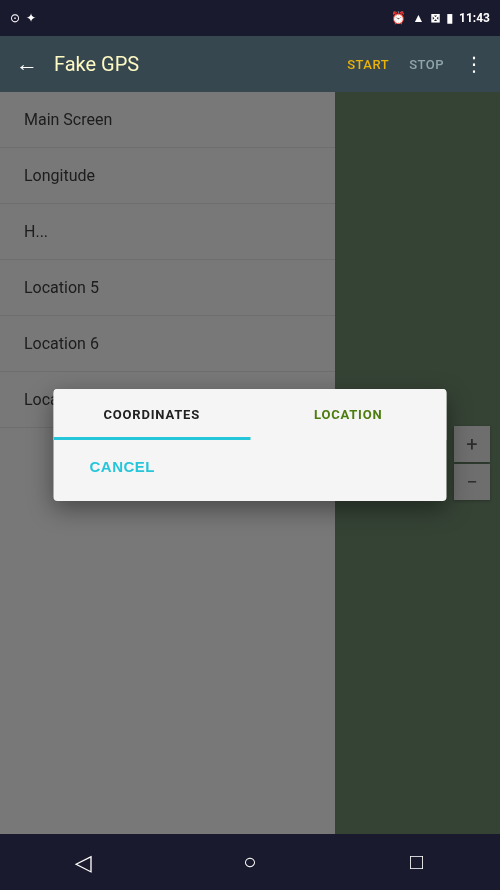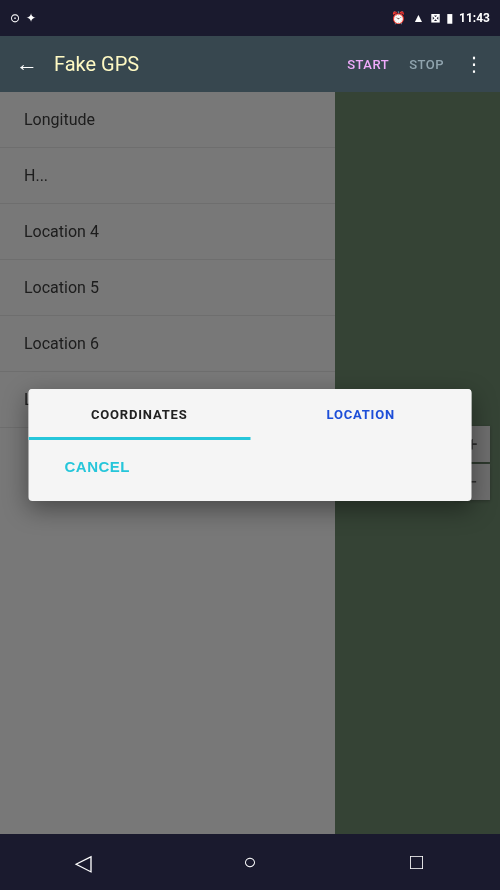--- a/index.html
+++ b/index.html
@@ -60,21 +60,21 @@
       color: #fef9c3;
       font-size: 20px;
       flex: 1;
     }
     .app-bar-actions {
       display: flex;
       align-items: center;
       gap: 20px;
     }
     .app-bar-action {
-      color: #f0abfc;
+      color: #eab308;
       font-size: 13px;
       font-weight: 500;
       letter-spacing: 0.5px;
       cursor: pointer;
     }
     .app-bar-action.active {
       color: #90a4ae;
     }
     .app-bar-dots {
       color: white;
@@ -140,41 +140,41 @@
       background: rgba(0,0,0,0.45);
       z-index: 5;
     }
 
     
     .dialog {
       position: absolute;
       top: 50%;
       left: 50%;
       transform: translate(-50%, -50%);
-      width: 443px;
+      width: 393px;
       background: #f5f5f5;
       border-radius: 4px;
       z-index: 10;
       box-shadow: 0 8px 24px rgba(0,0,0,0.4);
       overflow: hidden;
     }
 
     
     .dialog-tabs {
       display: flex;
       background: #f5f5f5;
     }
     .dialog-tab {
       flex: 1;
       padding: 18px 0;
       text-align: center;
       font-size: 13px;
       font-weight: 700;
       letter-spacing: 0.8px;
-      color: #1d4ed8;
+      color: #4d7c0f;
       cursor: pointer;
       position: relative;
     }
     .dialog-tab.active {
       color: #212121;
     }
     .dialog-tab.active::after {
       content: '';
       position: absolute;
       bottom: 0;
@@ -280,27 +280,27 @@
   <div class="app-bar-actions">
     <span class="app-bar-action">START</span>
     <span class="app-bar-action active">STOP</span>
     <span class="app-bar-dots">⋮</span>
   </div>
 </div>
 
 <div class="bg-content">
   <div class="sidebar">
     <div class="sidebar-item">
+      <span>Main Screen</span>
+    </div>
+    <div class="sidebar-item">
       <span>Longitude</span>
     </div>
     <div class="sidebar-item">
       <span>H...</span>
-    </div>
-    <div class="sidebar-item">
-      <span>Location 4</span>
     </div>
     <div class="sidebar-item">
       <span>Location 5</span>
     </div>
     <div class="sidebar-item">
       <span>Location 6</span>
     </div>
     <div class="sidebar-item">
       <span>Location 7</span>
     </div>

